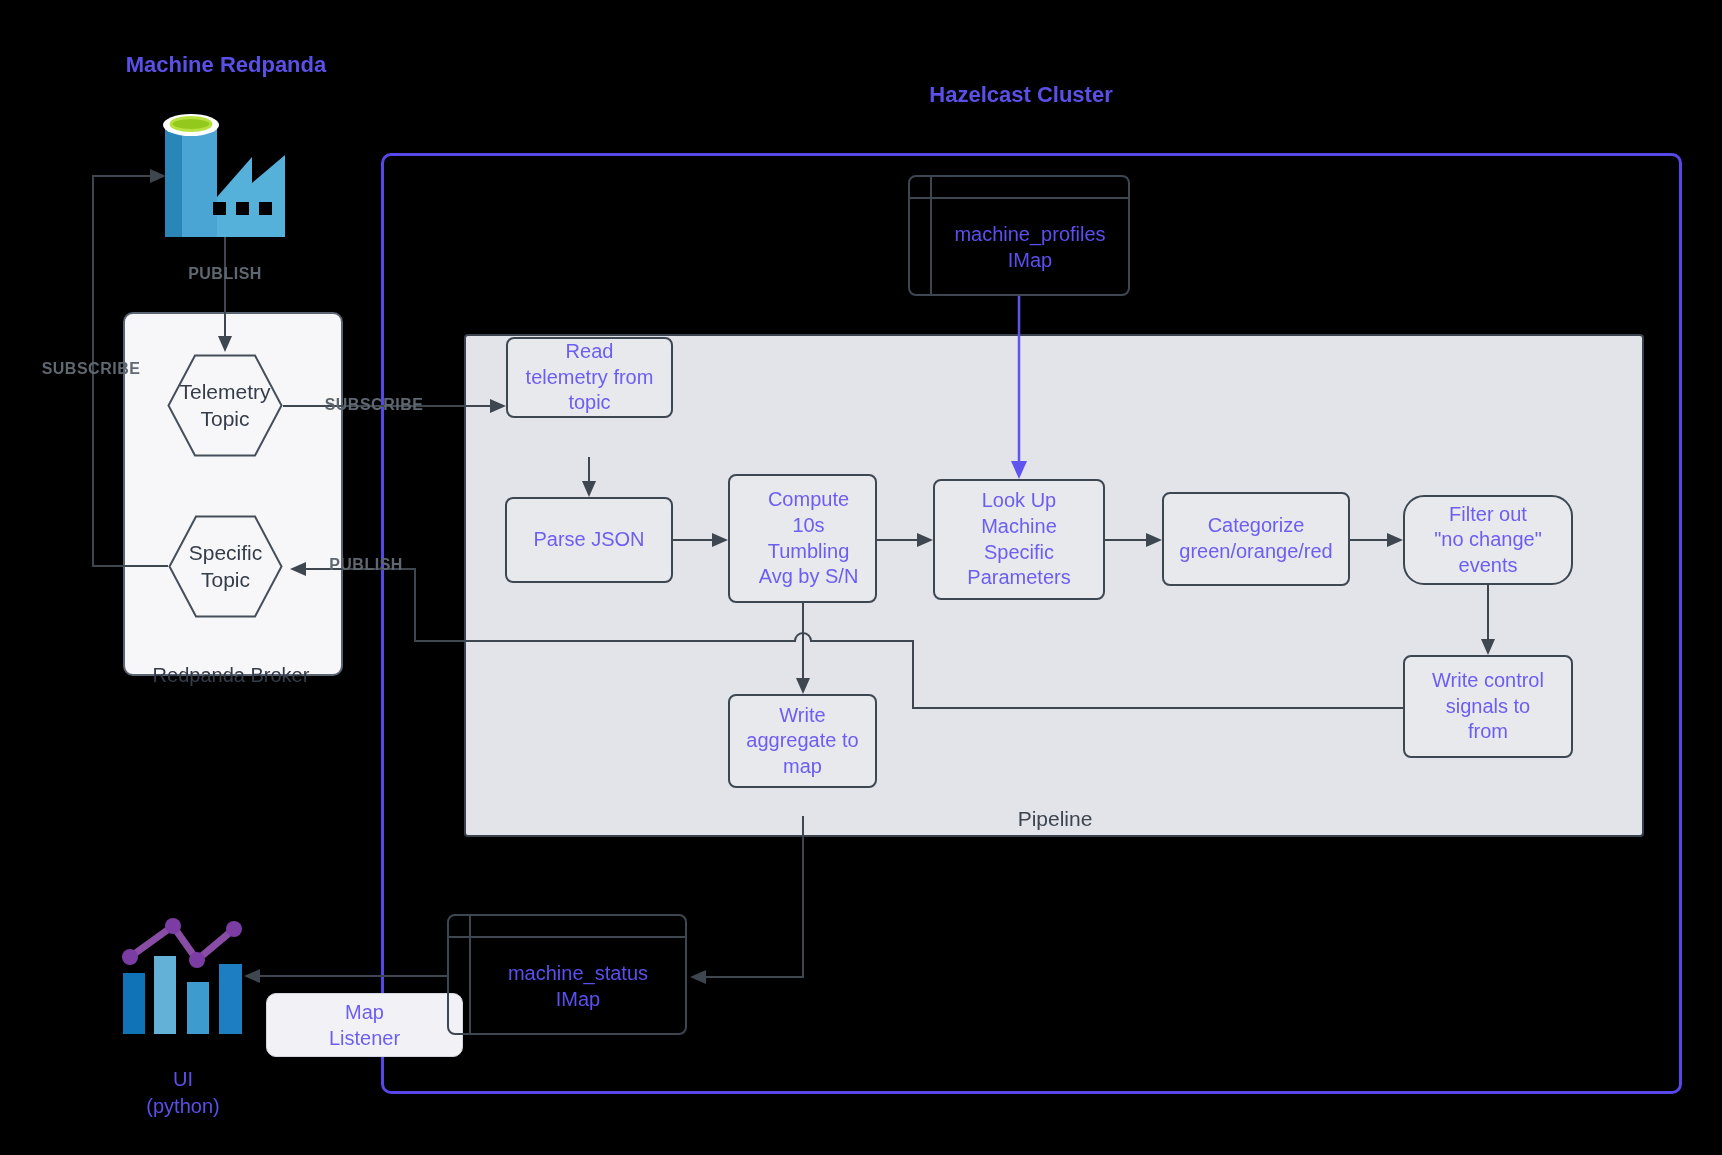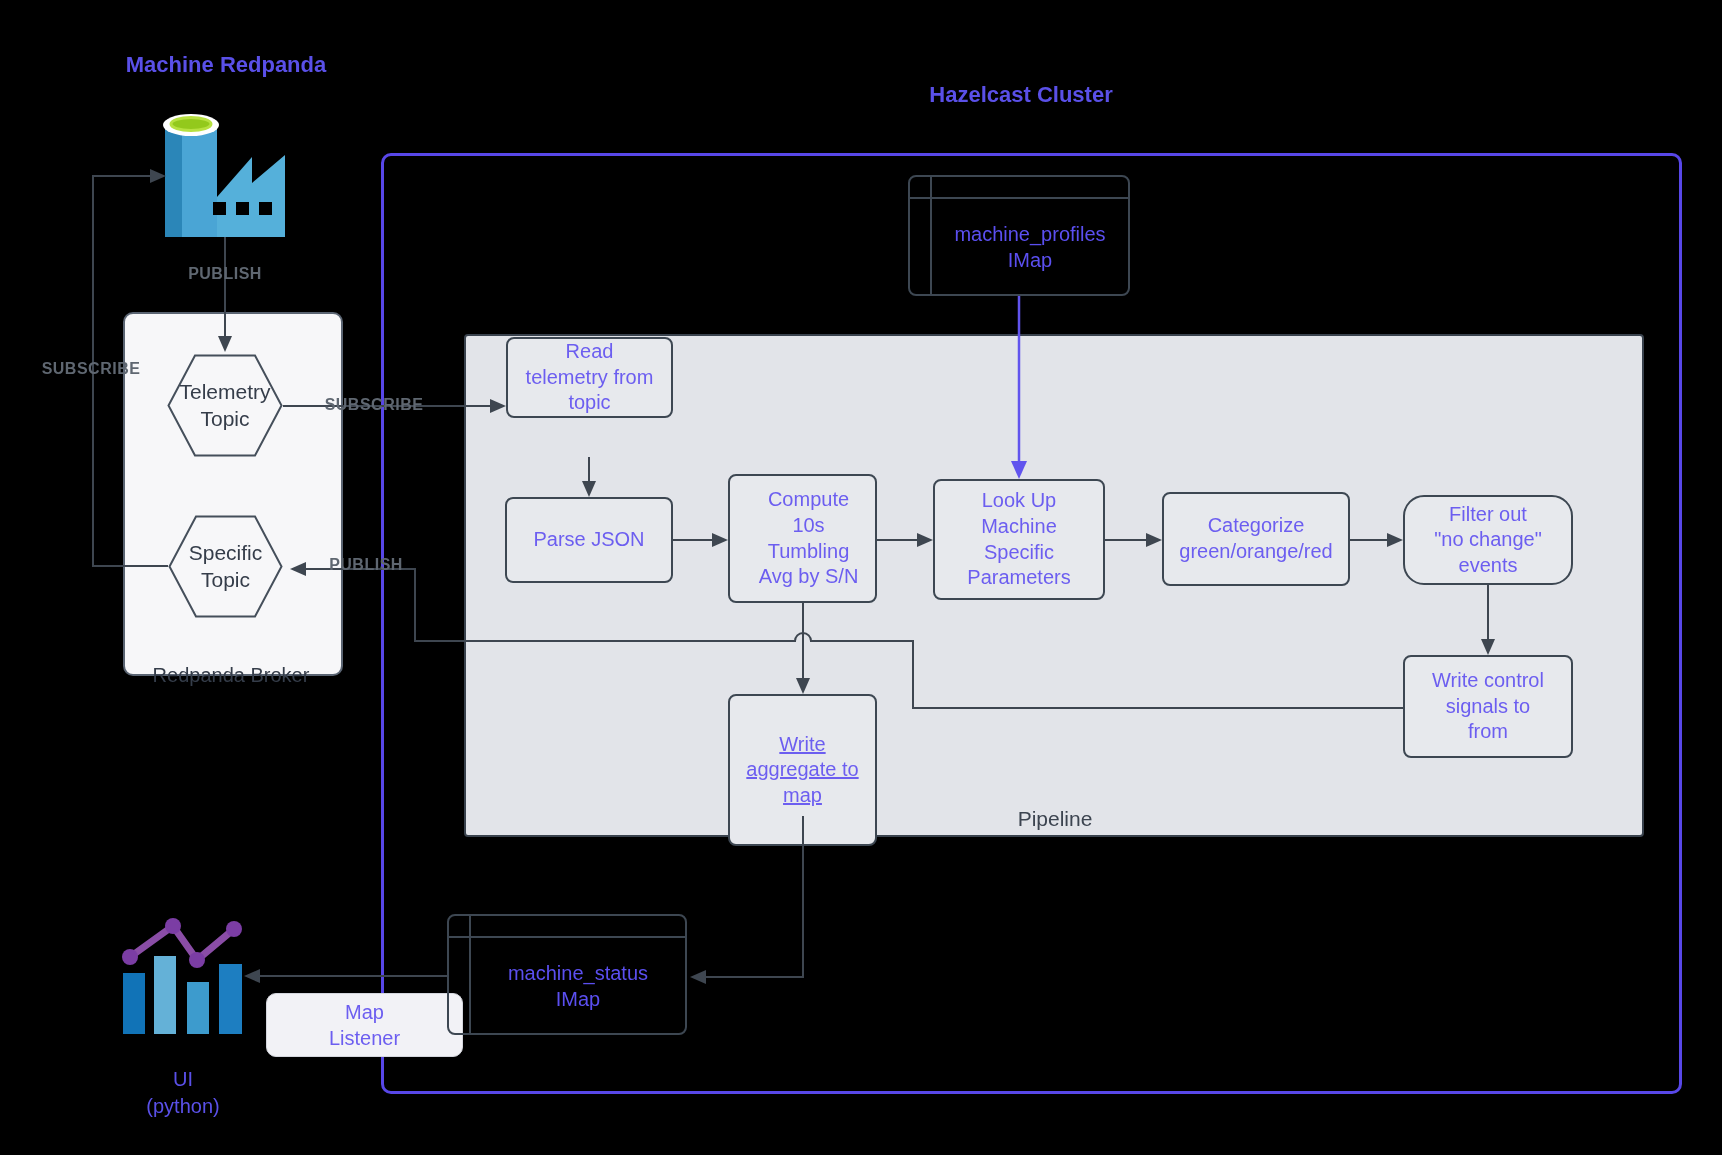--- a/index.html
+++ b/index.html
@@ -111,21 +111,21 @@
 Specific
 Parameters</div>
   <div class="abs node prelabel" style="left:1162px;top:492px;width:188px;height:94px;">Categorize
 green/orange/red</div>
   <div class="abs node prelabel" style="left:1403px;top:495px;width:170px;height:90px;border-radius:21px;">Filter out
 "no change"
 events</div>
   <div class="abs node prelabel" style="left:1403px;top:655px;width:170px;height:103px;">Write control
 signals to
 from</div>
-  <div class="abs node prelabel" style="left:728px;top:694px;width:149px;height:152px;text-decoration:underline;">Write
+  <div class="abs node prelabel" style="left:728px;top:694px;width:149px;height:94px;">Write
 aggregate to
 map</div>
 
   <div class="abs imap" style="left:908px;top:175px;width:222px;height:121px;">
     <i class="hline"></i>
     <i class="vline"></i>
     <div class="imap-label prelabel">machine_profiles
 IMap</div>
   </div>
 

